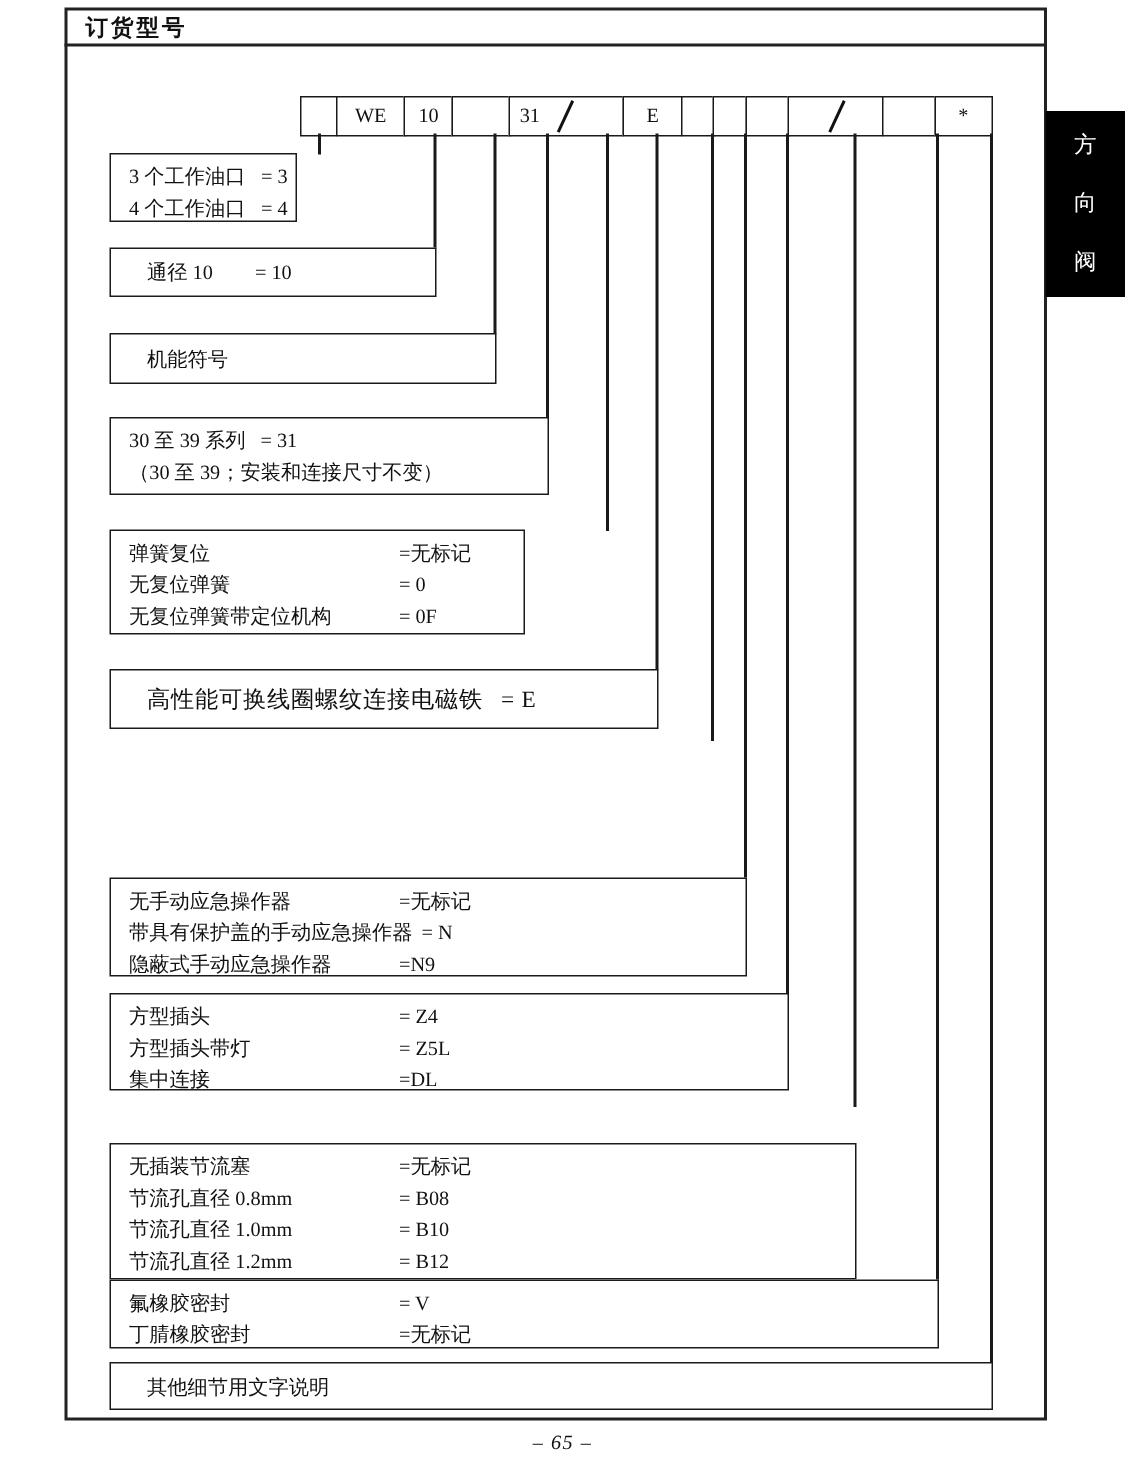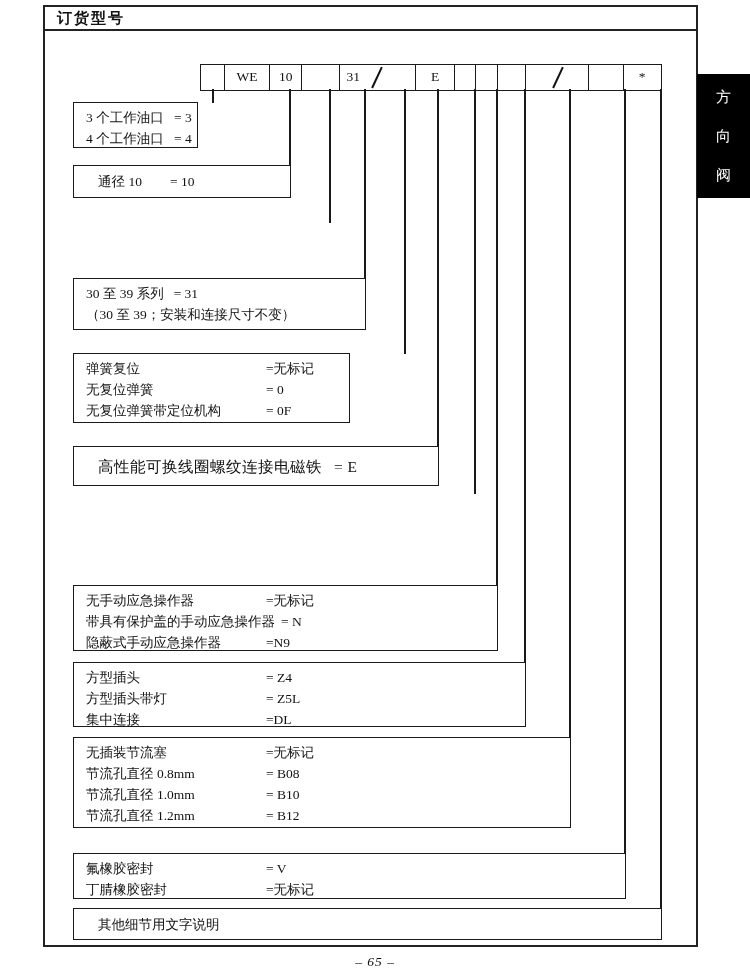--- a/index.html
+++ b/index.html
@@ -103,20 +103,23 @@
 
   <div class="lbox" style="left:73px;top:102px;width:125px;height:46px">
     <div class="row"><span class="lab" style="min-width:88px">3 个工作油口</span><span class="code">= 3</span></div>
     <div class="row"><span class="lab" style="min-width:88px">4 个工作油口</span><span class="code">= 4</span></div>
   </div>
 
   <div class="lbox center" style="left:73px;top:165px;width:218px;height:33px">
     <div class="row" style="padding-left:12px"><span class="lab" style="min-width:72px">通径 10</span><span class="code">= 10</span></div>
   </div>
 
+  <div class="lbox center" style="left:73px;top:222px;width:258px;height:34px">
+    <div class="row" style="padding-left:12px"><span class="lab">机能符号</span></div>
+  </div>
 
   <div class="lbox" style="left:73px;top:278px;width:293px;height:52px">
     <div class="row"><span class="lab">30 至 39 系列</span><span class="code" style="margin-left:10px">= 31</span></div>
     <div class="row"><span class="lab">（30 至 39；安装和连接尺寸不变）</span></div>
   </div>
 
   <div class="lbox" style="left:73px;top:353px;width:277px;height:70px">
     <div class="row"><span class="lab" style="min-width:180px">弹簧复位</span><span class="code">=无标记</span></div>
     <div class="row"><span class="lab" style="min-width:180px">无复位弹簧</span><span class="code">= 0</span></div>
     <div class="row"><span class="lab" style="min-width:180px">无复位弹簧带定位机构</span><span class="code">= 0F</span></div>
@@ -132,21 +135,21 @@
     <div class="row"><span class="lab">带具有保护盖的手动应急操作器</span><span class="code" style="margin-left:6px">= N</span></div>
     <div class="row"><span class="lab" style="min-width:180px">隐蔽式手动应急操作器</span><span class="code">=N9</span></div>
   </div>
 
   <div class="lbox" style="left:73px;top:662px;width:453px;height:65px">
     <div class="row"><span class="lab" style="min-width:180px">方型插头</span><span class="code">= Z4</span></div>
     <div class="row"><span class="lab" style="min-width:180px">方型插头带灯</span><span class="code">= Z5L</span></div>
     <div class="row"><span class="lab" style="min-width:180px">集中连接</span><span class="code">=DL</span></div>
   </div>
 
-  <div class="lbox" style="left:73px;top:737px;width:498px;height:91px">
+  <div class="lbox" style="left:73px;top:762px;width:498px;height:91px">
     <div class="row"><span class="lab" style="min-width:180px">无插装节流塞</span><span class="code">=无标记</span></div>
     <div class="row"><span class="lab" style="min-width:180px">节流孔直径 0.8mm</span><span class="code">= B08</span></div>
     <div class="row"><span class="lab" style="min-width:180px">节流孔直径 1.0mm</span><span class="code">= B10</span></div>
     <div class="row"><span class="lab" style="min-width:180px">节流孔直径 1.2mm</span><span class="code">= B12</span></div>
   </div>
 
   <div class="lbox" style="left:73px;top:853px;width:553px;height:46px">
     <div class="row"><span class="lab" style="min-width:180px">氟橡胶密封</span><span class="code">= V</span></div>
     <div class="row"><span class="lab" style="min-width:180px">丁腈橡胶密封</span><span class="code">=无标记</span></div>
   </div>

